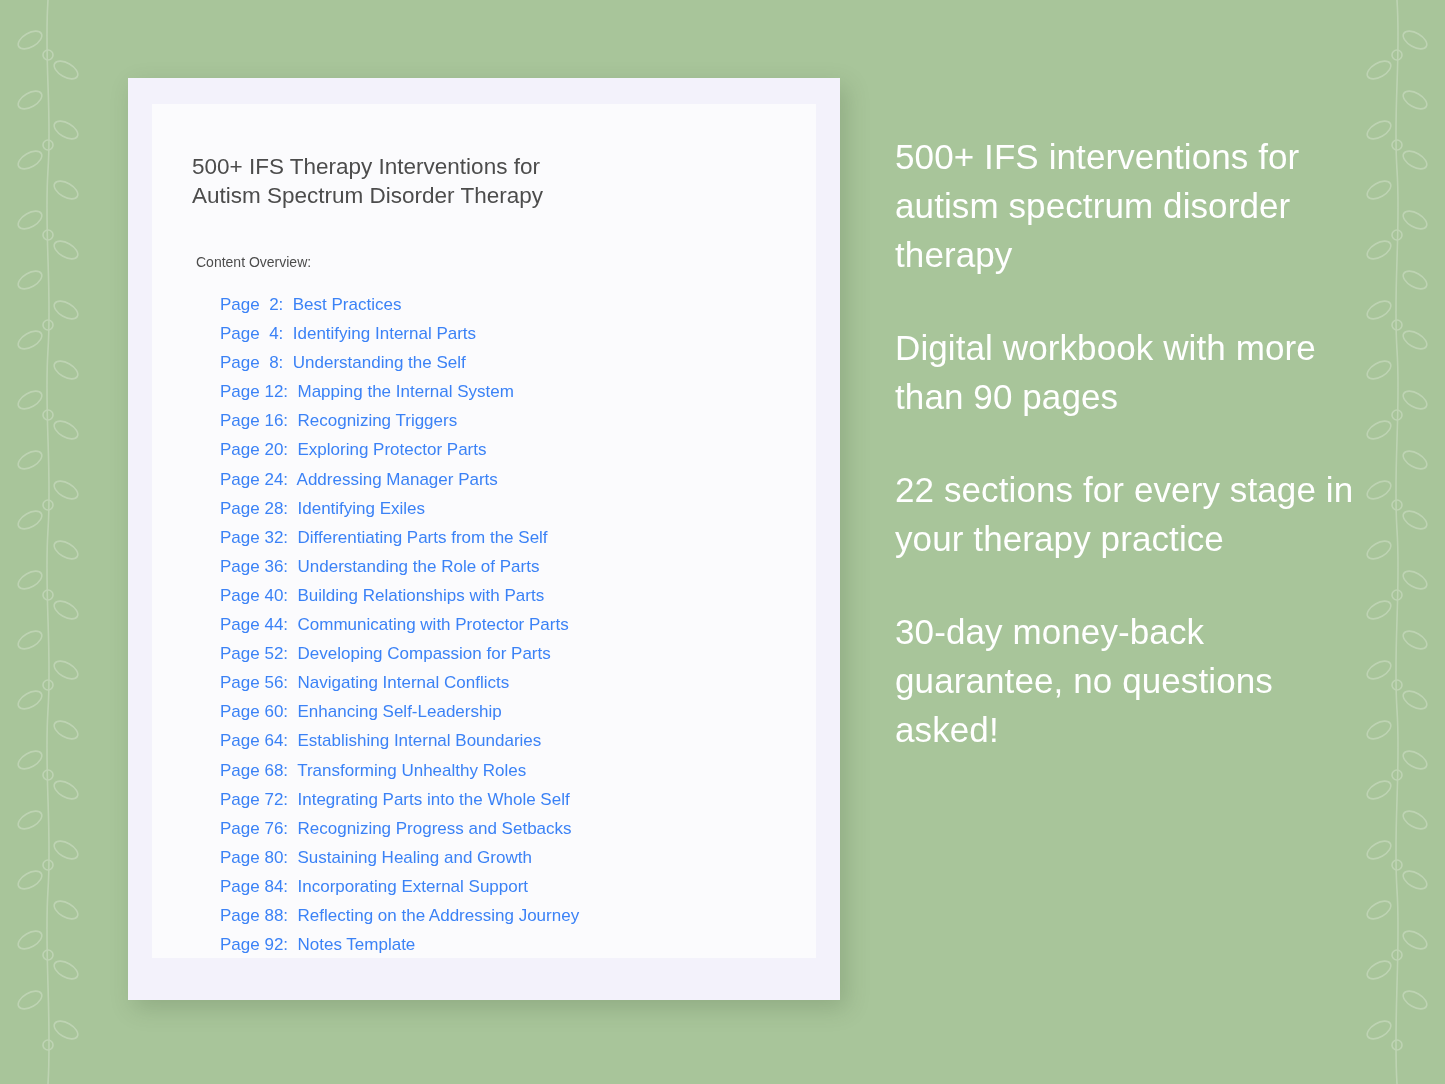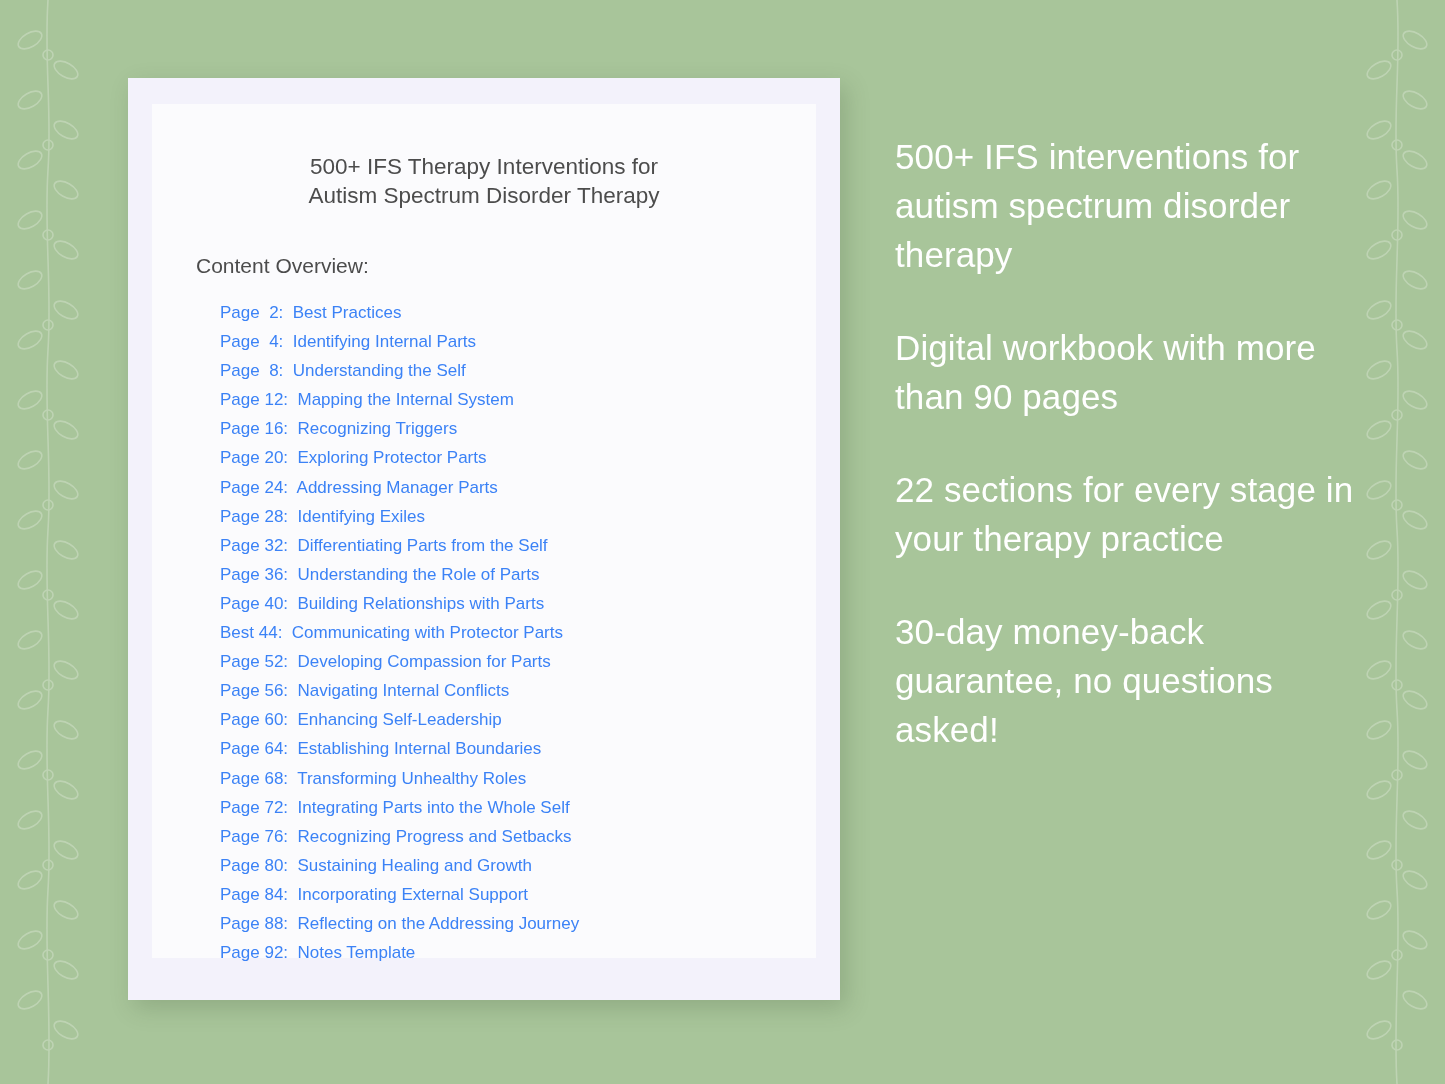--- a/index.html
+++ b/index.html
@@ -40,32 +40,32 @@
   .page-inner {
     position: absolute;
     left: 24px;
     top: 26px;
     right: 24px;
     bottom: 42px;
     background: #fbfbfd;
   }
 
   .doc-title {
-    text-align: center;
+    text-align: left;
     color: #4c4c4c;
     font-size: 22.5px;
     line-height: 29px;
     margin: 48px 40px 0 40px;
     font-weight: 400;
   }
   .doc-title span { display: block; }
 
   .overview-label {
     color: #4c4c4c;
-    font-size: 21px;
+    font-size: 14px;
     margin: 44px 0 0 44px;
   }
 
   .toc {
     margin: 20px 0 0 68px;
     padding: 0;
     list-style: none;
   }
   .toc li {
     color: #3b82f6;
@@ -221,21 +221,21 @@
       <li>Page  4:  Identifying Internal Parts</li>
       <li>Page  8:  Understanding the Self</li>
       <li>Page 12:  Mapping the Internal System</li>
       <li>Page 16:  Recognizing Triggers</li>
       <li>Page 20:  Exploring Protector Parts</li>
       <li>Page 24:  Addressing Manager Parts</li>
       <li>Page 28:  Identifying Exiles</li>
       <li>Page 32:  Differentiating Parts from the Self</li>
       <li>Page 36:  Understanding the Role of Parts</li>
       <li>Page 40:  Building Relationships with Parts</li>
-      <li>Best 44:  Communicating with Protector Parts</li>
+      <li>Page 44:  Communicating with Protector Parts</li>
       <li>Page 52:  Developing Compassion for Parts</li>
       <li>Page 56:  Navigating Internal Conflicts</li>
       <li>Page 60:  Enhancing Self-Leadership</li>
       <li>Page 64:  Establishing Internal Boundaries</li>
       <li>Page 68:  Transforming Unhealthy Roles</li>
       <li>Page 72:  Integrating Parts into the Whole Self</li>
       <li>Page 76:  Recognizing Progress and Setbacks</li>
       <li>Page 80:  Sustaining Healing and Growth</li>
       <li>Page 84:  Incorporating External Support</li>
       <li>Page 88:  Reflecting on the Addressing Journey</li>

